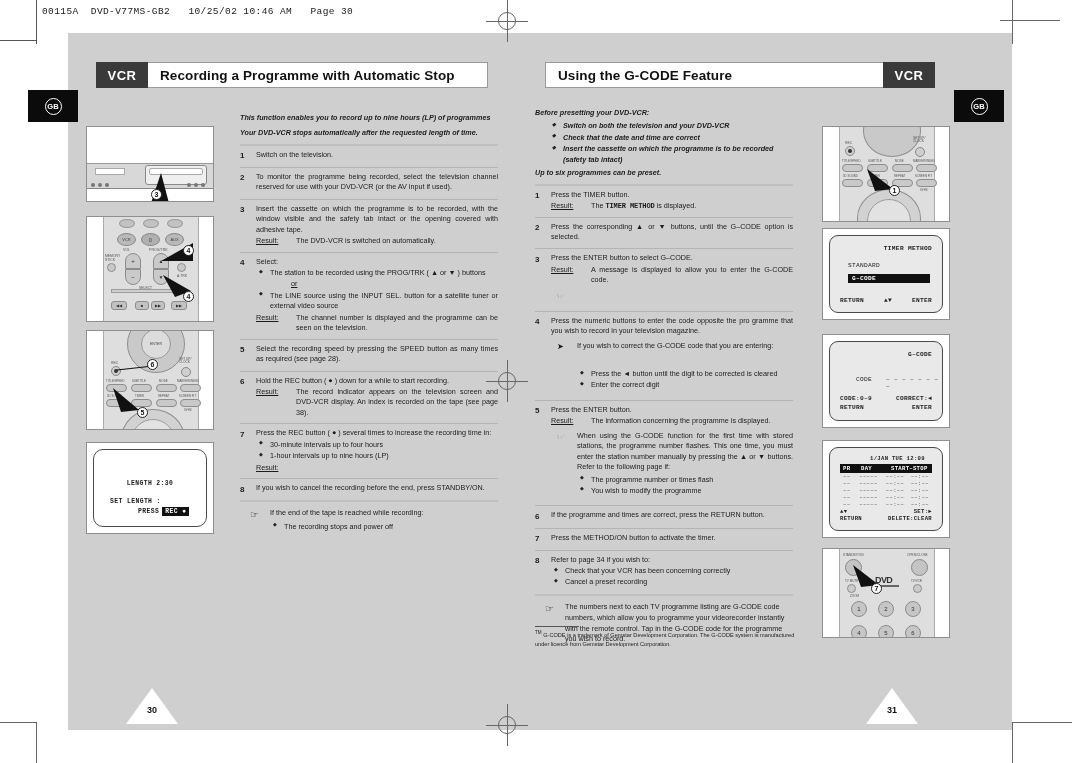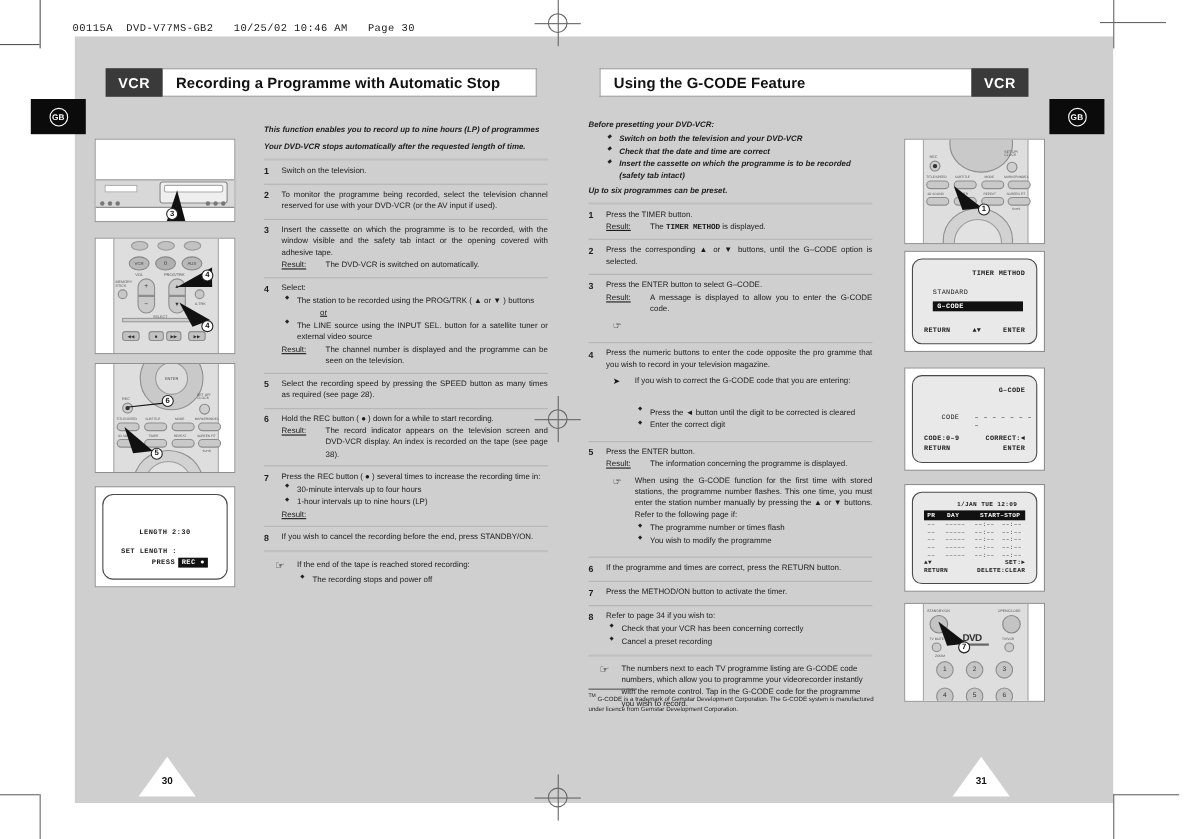--- a/index.html
+++ b/index.html
@@ -14,25 +14,24 @@
     position: relative;
     width: 1080px; height: 763px;
     background: #ffffff;
   }
   
   .crop-header {
     position: absolute; left: 0; top: 0; width: 1080px; height: 33px;
     background: #ffffff;
   }
   .file-line {
-    position: absolute; left: 42px; top: 20px;
+    position: absolute; left: 42px; top: 6px;
     font-family: "Liberation Mono", "DejaVu Sans Mono", monospace;
     font-size: 9.5px; letter-spacing: .4px; color: #1a1a1a;
     white-space: pre;
-    margin-left: 24px;
   }
   .vrule-left {
     position: absolute; left: 36px; top: 0px; width: 1px; height: 44px;
     background: #555;
   }
   .hrule-left {
     position: absolute; left: 0px; top: 40px; width: 36px; height: 1px;
     background: #555;
   }
   .reg-mark {
@@ -325,21 +324,21 @@
       <div class="num">8</div>
       <div class="body">
           <p>If you wish to cancel the recording before the end, press STANDBY/ON.</p>
         </div>
     </div>
     <div class="rule thick"></div>
 
     <div class="center-note">
       <div class="ic">☞</div>
       <div class="tx">
-        <div>If the end of the tape is reached stored recording:</div>
+        <div>If the end of the tape is reached while recording:</div>
         <ul class="bul" style="margin-top:3px;">
           <li>The recording stops and power off</li>
         </ul>
       </div>
     </div>
   </div>
 
   <div class="illu" style="left:86px; top:126px; width:128px; height:76px;">
     <div class="art-bg" style="background:#ffffff;"></div>
     <div style="position:absolute; left:-8px; top:36px; width:150px; height:26px; background:#d8d8d8; border-top:1px solid #999; border-bottom:1px solid #888;"></div>

